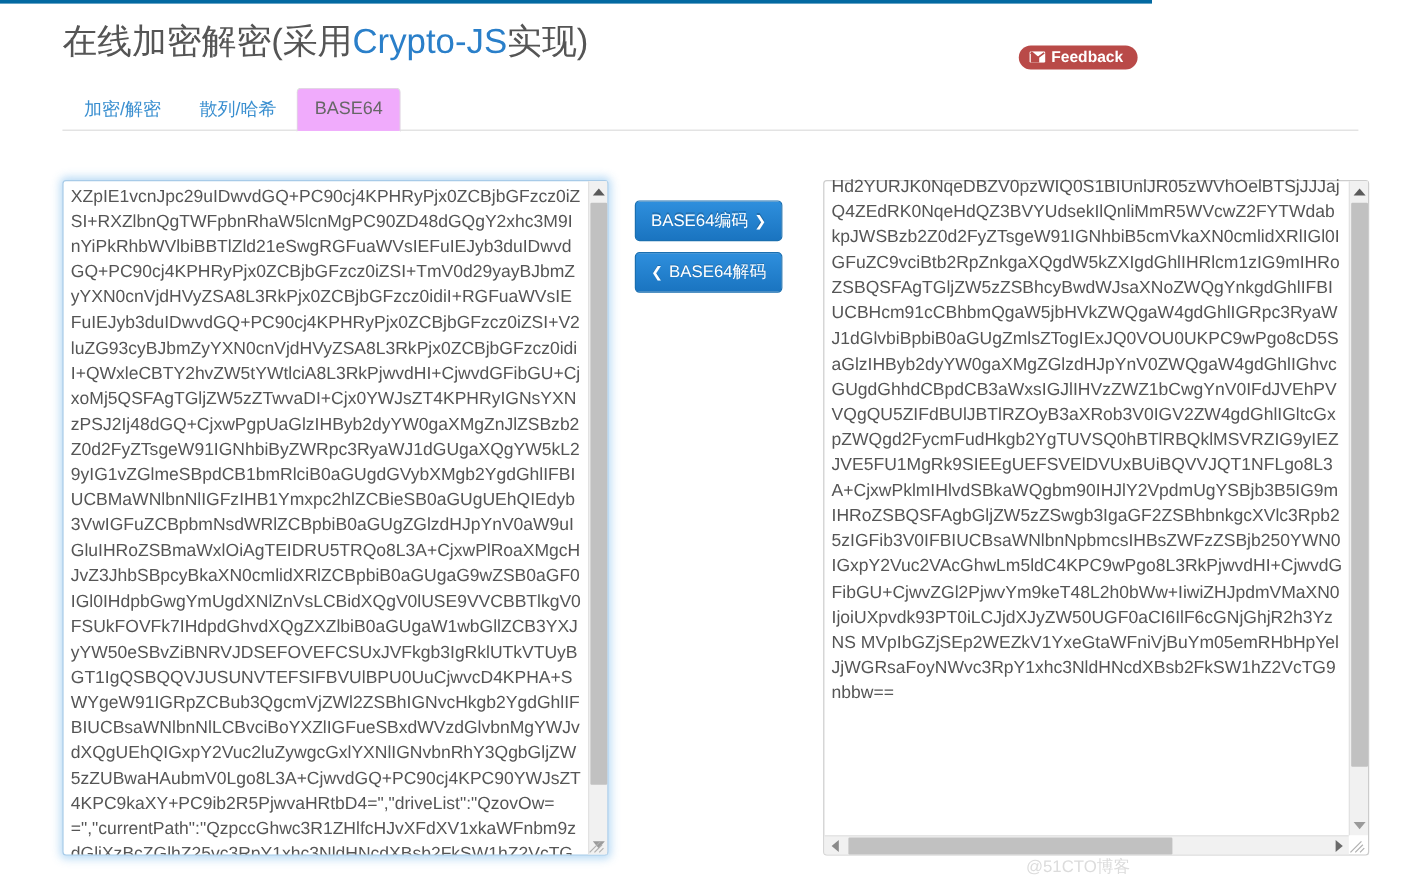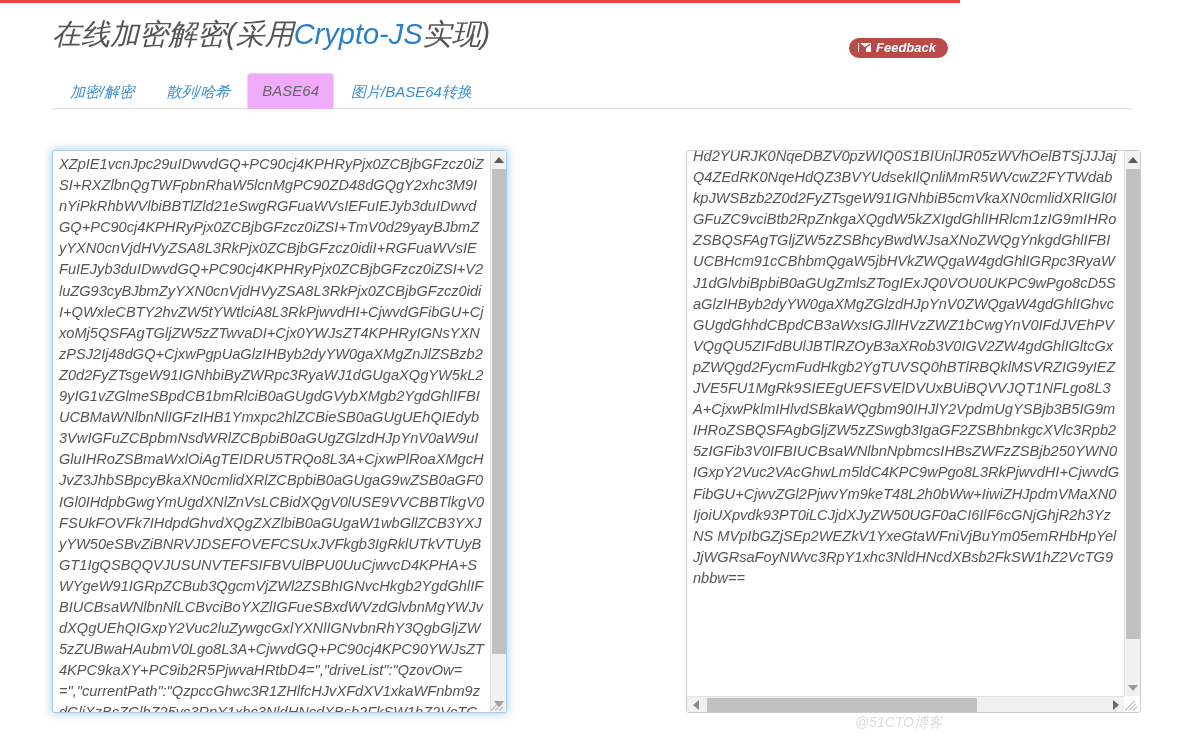--- a/index.html
+++ b/index.html
@@ -7,22 +7,21 @@
     margin: 0; padding: 0;
     width: 1184px; height: 738px;
     background: #ffffff;
     font-family: "Liberation Sans", "DejaVu Sans", sans-serif;
     overflow: hidden;
   }
   #page {
     position: relative;
     width: 960px; height: 738px;
     background: #ffffff;
-    border-top: 3px solid #ef4444;
-    font-style: italic;
+    border-top: 3px solid #0369a1;
   }
 
   
   .page-title {
     position: absolute;
     left: 52px; top: 12px;
     font-size: 29px;
     color: #555555;
     font-weight: normal;
     white-space: nowrap;
@@ -272,21 +271,20 @@
         <path d="M0.8 1 L6.5 5.3 L12.2 1" fill="none" stroke="#b94a48" stroke-width="1.4"></path>
       </svg>
     </span>
     <span>Feedback</span>
   </div>
 
   <div class="tabs">
     <div class="tab">加密/解密</div>
     <div class="tab">散列/哈希</div>
     <div class="tab active">BASE64</div>
-    <div class="tab">图片/BASE64转换</div>
   </div>
 
   <div class="field-label label-left">明文:</div>
   <div class="ta-wrap ta-left">
     <div class="ta-text">XZpIE1vcnJpc29uIDwvdGQ+PC90cj4KPHRyPjx0ZCBjbGFzcz0iZSI+RXZlbnQgTWFpbnRhaW5lcnMgPC90ZD48dGQgY2xhc3M9InYiPkRhbWVlbiBBTlZld21eSwgRGFuaWVsIEFuIEJyb3duIDwvdGQ+PC90cj4KPHRyPjx0ZCBjbGFzcz0iZSI+TmV0d29yayBJbmZyYXN0cnVjdHVyZSA8L3RkPjx0ZCBjbGFzcz0idiI+RGFuaWVsIEFuIEJyb3duIDwvdGQ+PC90cj4KPHRyPjx0ZCBjbGFzcz0iZSI+V2luZG93cyBJbmZyYXN0cnVjdHVyZSA8L3RkPjx0ZCBjbGFzcz0idiI+QWxleCBTY2hvZW5tYWtlciA8L3RkPjwvdHI+CjwvdGFibGU+CjxoMj5QSFAgTGljZW5zZTwvaDI+Cjx0YWJsZT4KPHRyIGNsYXNzPSJ2Ij48dGQ+CjxwPgpUaGlzIHByb2dyYW0gaXMgZnJlZSBzb2Z0d2FyZTsgeW91IGNhbiByZWRpc3RyaWJ1dGUgaXQgYW5kL29yIG1vZGlmeSBpdCB1bmRlciB0aGUgdGVybXMgb2YgdGhlIFBIUCBMaWNlbnNlIGFzIHB1Ymxpc2hlZCBieSB0aGUgUEhQIEdyb3VwIGFuZCBpbmNsdWRlZCBpbiB0aGUgZGlzdHJpYnV0aW9uIGluIHRoZSBmaWxlOiAgTEIDRU5TRQo8L3A+CjxwPlRoaXMgcHJvZ3JhbSBpcyBkaXN0cmlidXRlZCBpbiB0aGUgaG9wZSB0aGF0IGl0IHdpbGwgYmUgdXNlZnVsLCBidXQgV0lUSE9VVCBBTlkgV0FSUkFOVFk7IHdpdGhvdXQgZXZlbiB0aGUgaW1wbGllZCB3YXJyYW50eSBvZiBNRVJDSEFOVEFCSUxJVFkgb3IgRklUTkVTUyBGT1IgQSBQQVJUSUNVTEFSIFBVUlBPU0UuCjwvcD4KPHA+SWYgeW91IGRpZCBub3QgcmVjZWl2ZSBhIGNvcHkgb2YgdGhlIFBIUCBsaWNlbnNlLCBvciBoYXZlIGFueSBxdWVzdGlvbnMgYWJvdXQgUEhQIGxpY2Vuc2luZywgcGxlYXNlIGNvbnRhY3QgbGljZW5zZUBwaHAubmV0Lgo8L3A+CjwvdGQ+PC90cj4KPC90YWJsZT4KPC9kaXY+PC9ib2R5PjwvaHRtbD4=","driveList":"QzovOw==","currentPath":"QzpccGhwc3R1ZHlfcHJvXFdXV1xkaWFnbm9zdGljXzBcZGlhZ25vc3RpY1xhc3NldHNcdXBsb2FkSW1hZ2VcTG9nbbw==","osInfo":"V0lOTIQ=","arch":"NjQ=","localIp":"MTkyLjE2OC4xMTYuMTI5"}</div>
     <div class="vscroll">
       <div class="sb-arrow up">
           <span class="tri up"></span>
         </div>
       <div class="sb-thumb" style="top:18px;height:485px;"></div>
@@ -294,20 +292,30 @@
           <span class="tri down"></span>
         </div>
     </div>
     <div class="grip">
         <i></i>
         <i></i>
         <i></i>
       </div>
   </div>
 
+  <div class="btn-col">
+    <div class="btn">
+      <span>BASE64编码</span>
+      <span class="chev">❯</span>
+    </div>
+    <div class="btn">
+      <span class="chev">❮</span>
+      <span>BASE64解码</span>
+    </div>
+  </div>
 
   <div class="field-label label-right">BASE64:</div>
   <div class="ta-wrap ta-right">
     <div class="ta-text">Hd2YURJK0NqeDBZV0pzWIQ0S1BIUnlJR05zWVhOelBTSjJJJajQ4ZEdRK0NqeHdQZ3BVYUdsekIlQnliMmR5WVcwZ2FYTWdabkpJWSBzb2Z0d2FyZTsgeW91IGNhbiB5cmVkaXN0cmlidXRlIGl0IGFuZC9vciBtb2RpZnkgaXQgdW5kZXIgdGhlIHRlcm1zIG9mIHRoZSBQSFAgTGljZW5zZSBhcyBwdWJsaXNoZWQgYnkgdGhlIFBIUCBHcm91cCBhbmQgaW5jbHVkZWQgaW4gdGhlIGRpc3RyaWJ1dGlvbiBpbiB0aGUgZmlsZTogIExJQ0VOU0UKPC9wPgo8cD5SaGlzIHByb2dyYW0gaXMgZGlzdHJpYnV0ZWQgaW4gdGhlIGhvcGUgdGhhdCBpdCB3aWxsIGJlIHVzZWZ1bCwgYnV0IFdJVEhPVVQgQU5ZIFdBUlJBTlRZOyB3aXRob3V0IGV2ZW4gdGhlIGltcGxpZWQgd2FycmFudHkgb2YgTUVSQ0hBTlRBQklMSVRZIG9yIEZJVE5FU1MgRk9SIEEgUEFSVElDVUxBUiBQVVJQT1NFLgo8L3A+CjxwPklmIHlvdSBkaWQgbm90IHJlY2VpdmUgYSBjb3B5IG9mIHRoZSBQSFAgbGljZW5zZSwgb3IgaGF2ZSBhbnkgcXVlc3Rpb25zIGFib3V0IFBIUCBsaWNlbnNpbmcsIHBsZWFzZSBjb250YWN0IGxpY2Vuc2VAcGhwLm5ldC4KPC9wPgo8L3RkPjwvdHI+CjwvdGFibGU+CjwvZGl2PjwvYm9keT48L2h0bWw+IiwiZHJpdmVMaXN0IjoiUXpvdk93PT0iLCJjdXJyZW50UGF0aCI6IlF6cGNjGhjR2h3YzNS MVpIbGZjSEp2WEZkV1YxeGtaWFniVjBuYm05emRHbHpYelJjWGRsaFoyNWvc3RpY1xhc3NldHNcdXBsb2FkSW1hZ2VcTG9nbbw==</div>
     <div class="vscroll">
       <div class="sb-arrow up">
           <span class="tri up"></span>
         </div>
       <div class="sb-thumb" style="top:18px;height:470px;"></div>
       <div class="sb-arrow down">

